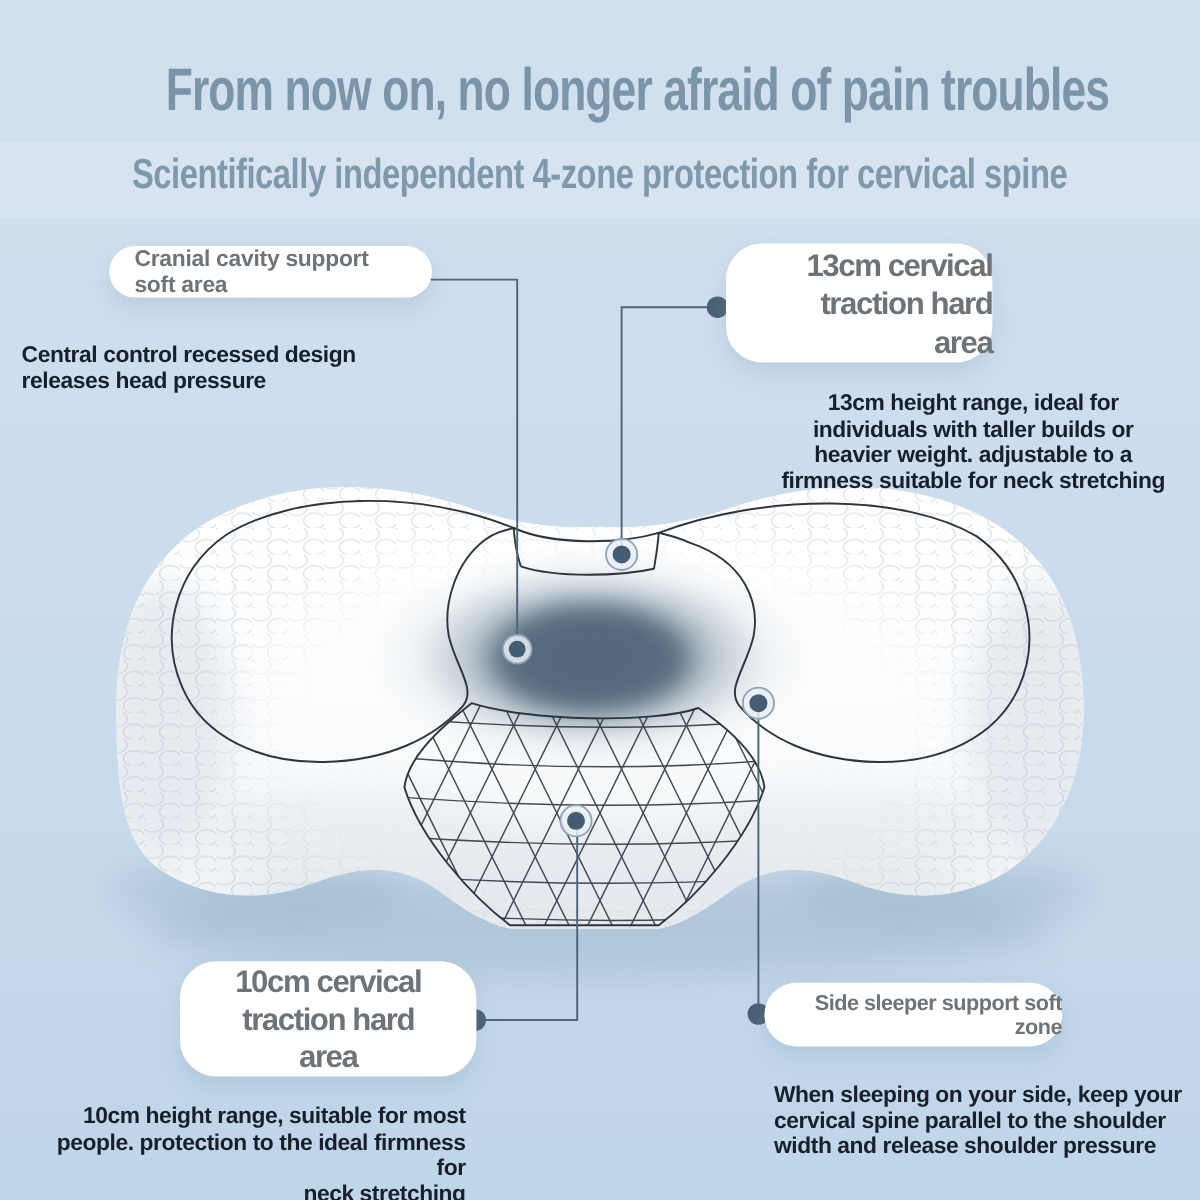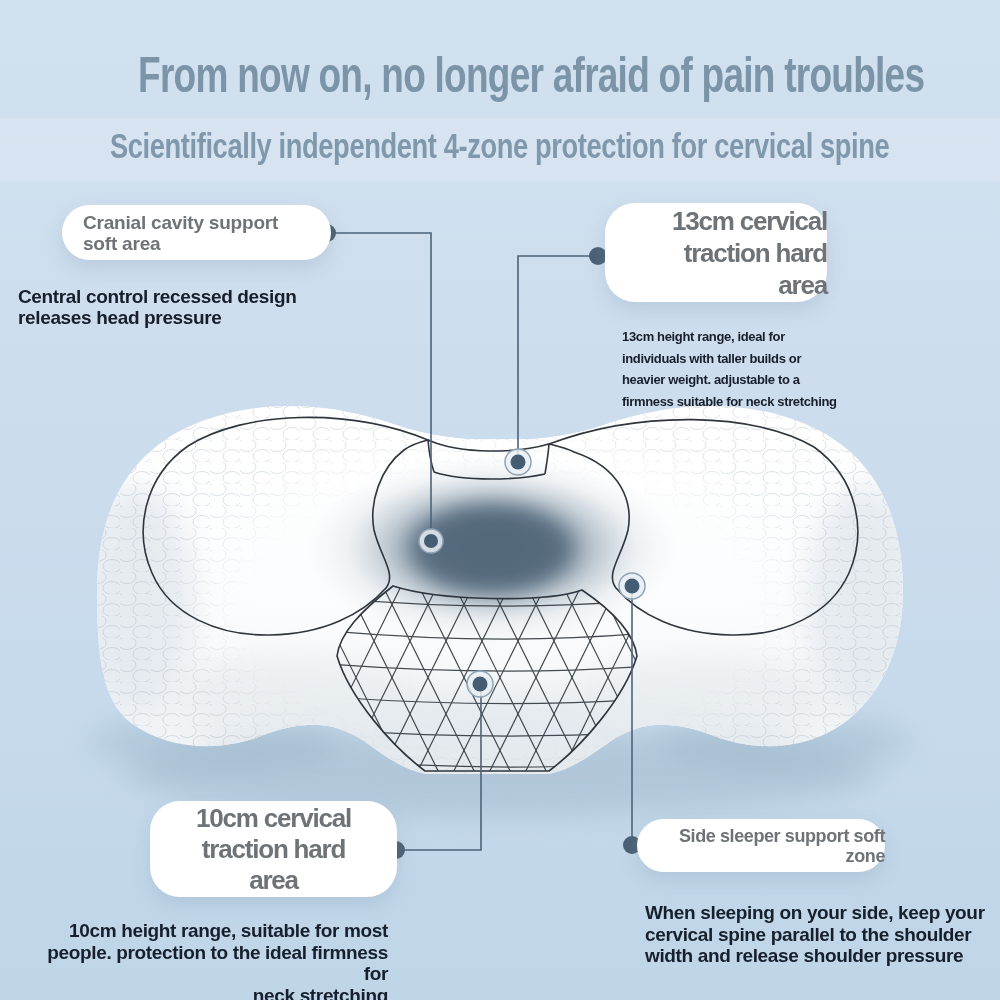--- a/index.html
+++ b/index.html
@@ -20,32 +20,32 @@
   .subtitle-row span{
     display:inline-block;font-size:35px;font-weight:bold;color:#7f98ac;
     transform:scaleX(.78);transform-origin:center;white-space:nowrap;letter-spacing:-0.5px;
   }
   
   .callout{
     background:#ffffff;border-radius:30px;color:#6e7378;font-weight:bold;
     display:flex;flex-direction:column;justify-content:center;
     box-shadow:0 8px 18px rgba(125,150,175,.25);
   }
-  .pill-cranial{left:62px;top:205px;width:248px;height:55px;border-radius:29px;
+  .pill-cranial{left:91px;top:205px;width:248px;height:43px;border-radius:29px;
     padding-left:21px;font-size:19px;line-height:21px;letter-spacing:-0.2px;text-align:left;}
   .box-13{left:605px;top:203px;width:222px;height:99px;
     font-size:26px;line-height:32px;letter-spacing:-1.2px;text-align:right;}
   .box-10{left:150px;top:801px;width:247px;height:96px;
     font-size:26px;line-height:31px;letter-spacing:-1.2px;text-align:center;}
   .pill-side{left:637px;top:819px;width:248px;height:53px;border-radius:27px;
     font-size:18px;line-height:20px;letter-spacing:-0.4px;text-align:right;}
   
   .desc{color:#161f2b;font-weight:bold;letter-spacing:-0.35px;}
   .desc-cranial{left:18px;top:286px;width:292px;font-size:19px;line-height:21px;text-align:left;}
-  .desc-13{left:622px;top:326px;width:378px;font-size:13px;line-height:21.5px;text-align:left;}
+  .desc-13{left:622px;top:326px;width:378px;font-size:19px;line-height:21.5px;text-align:center;}
   .desc-10{left:26px;top:920px;width:362px;font-size:19px;line-height:21.5px;text-align:right;}
   .desc-side{left:645px;top:902px;width:340px;font-size:19px;line-height:21.5px;text-align:left;}
   svg.scene{position:absolute;inset:0;}
 </style>
 </head>
 <body>
 
 <svg class="scene" viewBox="0 0 1000 1000" aria-hidden="true">
   <defs>
     <filter id="soft14" x="-60%" y="-60%" width="220%" height="220%">

